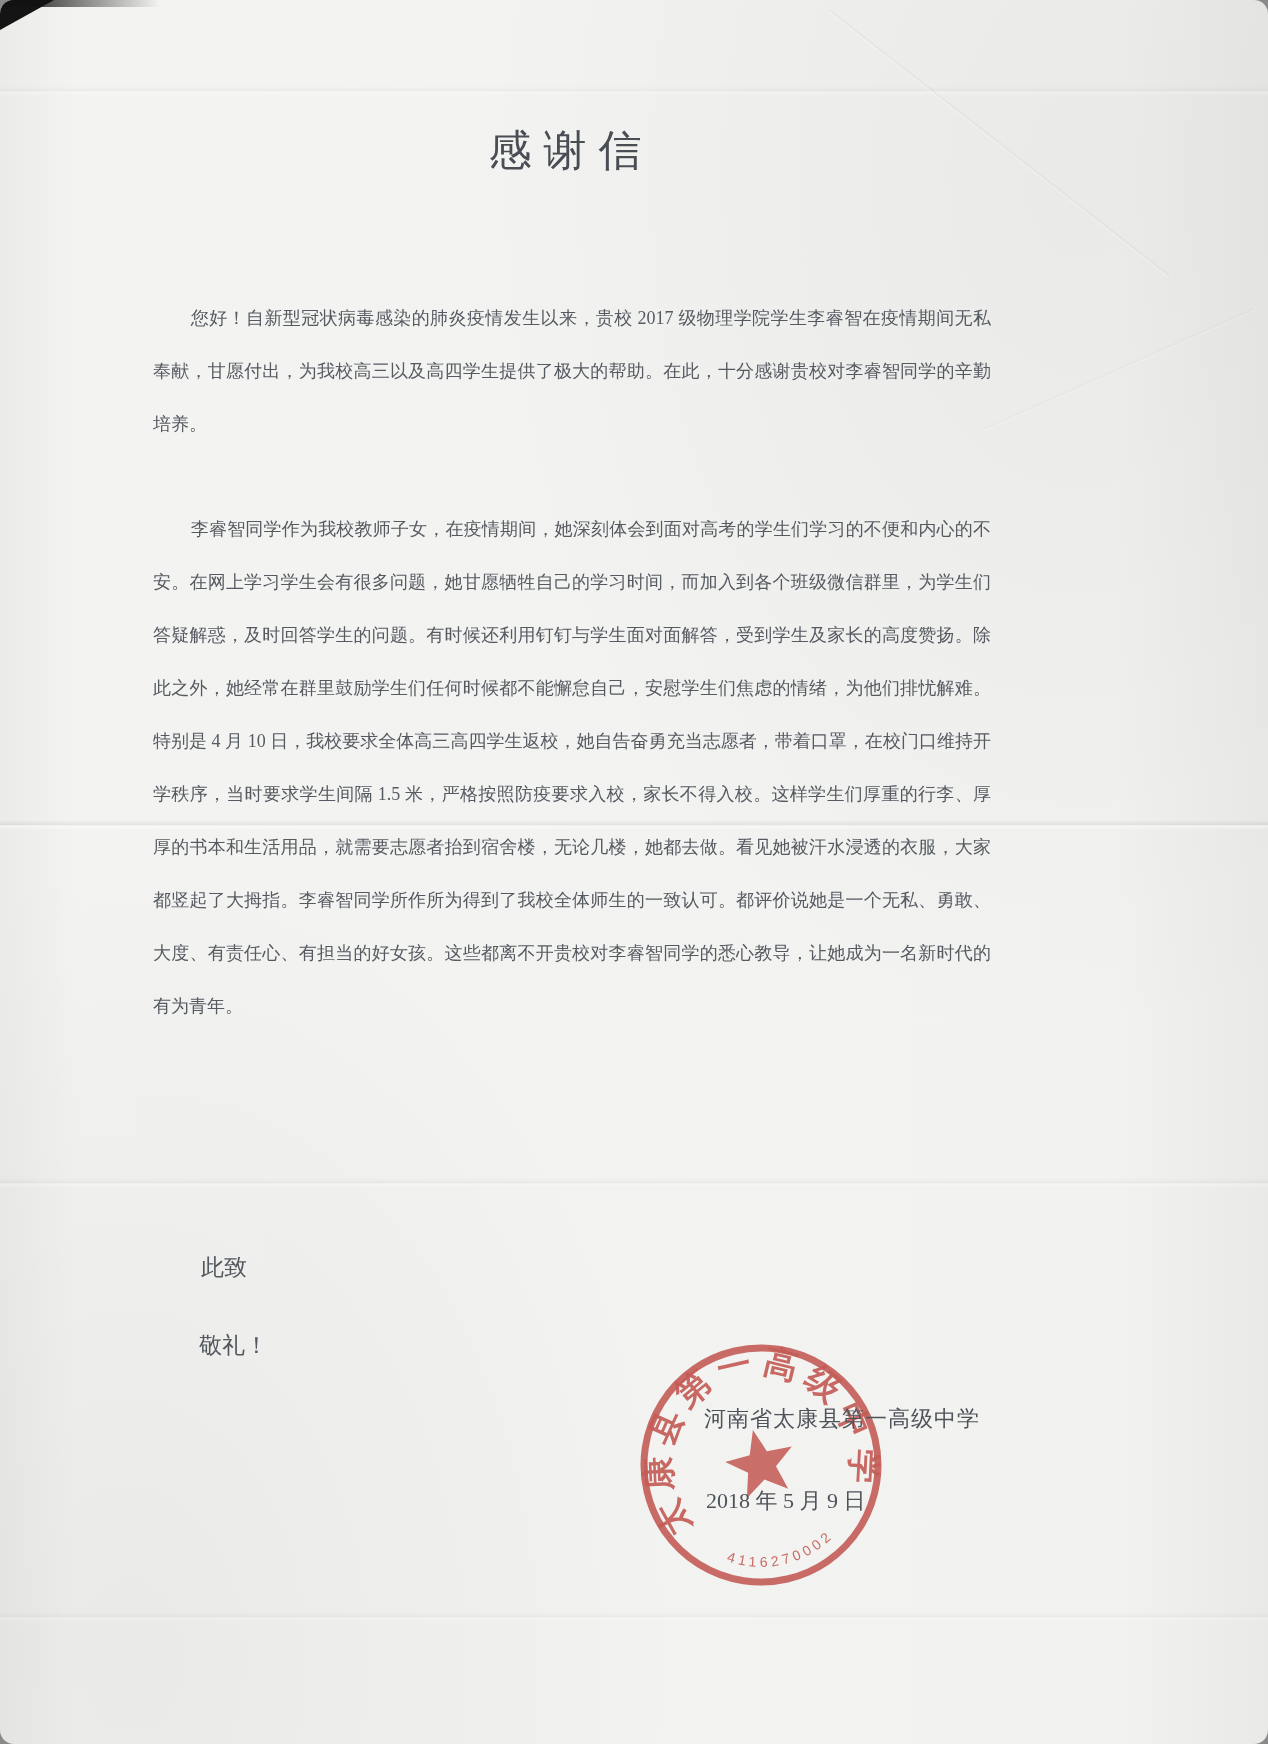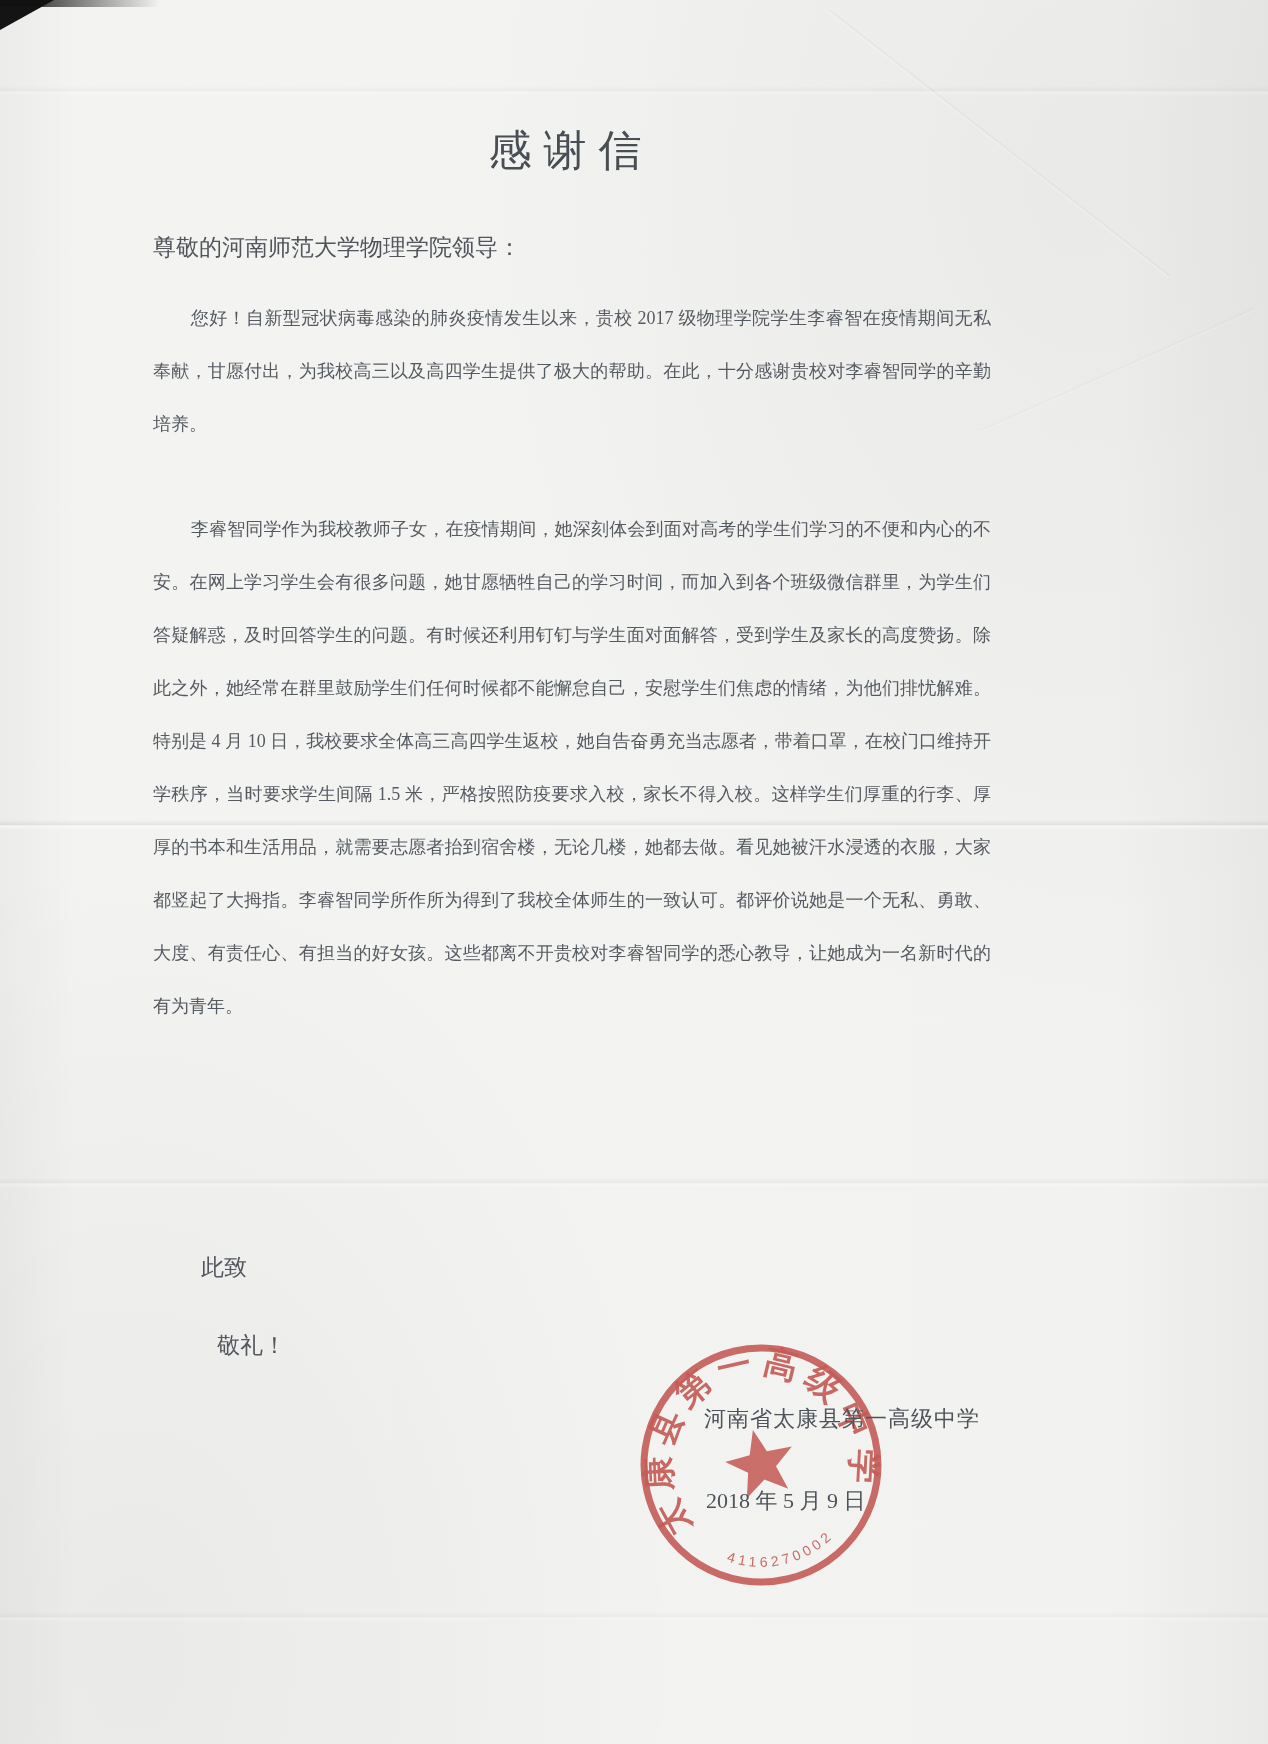--- a/index.html
+++ b/index.html
@@ -8,20 +8,21 @@
     width:1268px;height:1744px;
     margin:0 auto;
     background:
       radial-gradient(ellipse at 85% 10%, rgba(0,0,0,0.035), rgba(0,0,0,0) 40%),
       radial-gradient(ellipse at 10% 95%, rgba(0,0,0,0.04), rgba(0,0,0,0) 35%),
       linear-gradient(90deg, #ebebe9 0%, #f3f3f1 6%, #f2f2f0 88%, #e9e9e7 100%),
       #f1f1ef;
     overflow:hidden;
     font-family:"Liberation Serif", serif;
     color:#53585e;
+    border-radius:14px;
   }
   .crease{position:absolute;pointer-events:none;}
   .crease.h{left:0;width:100%;height:10px;
     background:linear-gradient(to bottom, rgba(0,0,0,0) 0%, rgba(0,0,0,0.06) 45%, rgba(255,255,255,0.5) 60%, rgba(0,0,0,0) 100%);}
   .crease.d{height:3px;background:linear-gradient(to bottom, rgba(0,0,0,0.05), rgba(255,255,255,0.4));transform-origin:left center;}
   .scan-corner{position:absolute;left:0;top:0;width:54px;height:30px;
     background:#141414;clip-path:polygon(0 0, 100% 0, 0 100%);}
   .scan-edge{position:absolute;left:0;top:0;width:160px;height:7px;background:linear-gradient(90deg,#111 0%, rgba(17,17,17,0) 100%);}
   .title{
     position:absolute;left:153px;top:122px;width:836px;
@@ -30,21 +31,21 @@
   }
   .salutation{position:absolute;left:153px;top:232px;font-size:23px;color:#51565c;}
   .body-block{
     position:absolute;left:153px;top:292px;width:838px;
     font-size:18px;line-height:53px;text-align:justify;
     color:#555a61;
   }
   .body-block p{margin:0 0 52px 0;text-indent:2.1em;}
   .body-block p.wide-indent{text-indent:3.6em;}
   .closing-cizhi{position:absolute;left:201px;top:1252px;font-size:23px;}
-  .closing-jingli{position:absolute;left:217px;top:1330px;font-size:23px;}
+  .closing-jingli{position:absolute;left:199px;top:1330px;font-size:23px;}
   .signature{position:absolute;left:704px;top:1404px;font-size:22px;letter-spacing:1px;color:#4e535a;}
   .date{position:absolute;left:706px;top:1486px;font-size:22px;color:#4e535a;}
   .seal{position:absolute;left:630px;top:1334px;width:262px;height:262px;
     opacity:0.88;transform:rotate(-13deg);mix-blend-mode:multiply;}
 </style>
 </head>
 <body>
 
 <div class="page">
 
@@ -52,21 +53,20 @@
   <div class="scan-edge"></div>
   <div class="crease h" style="top:86px;opacity:.5;"></div>
   <div class="crease h" style="top:820px;"></div>
   <div class="crease h" style="top:1178px;opacity:.6;"></div>
   <div class="crease h" style="top:1612px;opacity:.5;"></div>
   <div class="crease d" style="left:830px;top:10px;width:430px;transform:rotate(38deg);"></div>
   <div class="crease d" style="left:980px;top:430px;width:300px;transform:rotate(-24deg);opacity:.6;"></div>
 
   <div class="title">感谢信</div>
 
-  <div class="salutation">尊敬的河南师范大学物理学院领导：</div>
 
   <div class="body-block">
     <p>您好！自新型冠状病毒感染的肺炎疫情发生以来，贵校 2017 级物理学院学生李睿智在疫情期间无私奉献，甘愿付出，为我校高三以及高四学生提供了极大的帮助。在此，十分感谢贵校对李睿智同学的辛勤培养。</p>
     <p>李睿智同学作为我校教师子女，在疫情期间，她深刻体会到面对高考的学生们学习的不便和内心的不安。在网上学习学生会有很多问题，她甘愿牺牲自己的学习时间，而加入到各个班级微信群里，为学生们答疑解惑，及时回答学生的问题。有时候还利用钉钉与学生面对面解答，受到学生及家长的高度赞扬。除此之外，她经常在群里鼓励学生们任何时候都不能懈怠自己，安慰学生们焦虑的情绪，为他们排忧解难。特别是 4 月 10 日，我校要求全体高三高四学生返校，她自告奋勇充当志愿者，带着口罩，在校门口维持开学秩序，当时要求学生间隔 1.5 米，严格按照防疫要求入校，家长不得入校。这样学生们厚重的行李、厚厚的书本和生活用品，就需要志愿者抬到宿舍楼，无论几楼，她都去做。看见她被汗水浸透的衣服，大家都竖起了大拇指。李睿智同学所作所为得到了我校全体师生的一致认可。都评价说她是一个无私、勇敢、大度、有责任心、有担当的好女孩。这些都离不开贵校对李睿智同学的悉心教导，让她成为一名新时代的有为青年。</p>
   </div>
 
   <div class="closing-cizhi">此致</div>
   <div class="closing-jingli">敬礼！</div>
 
   <svg class="seal" viewBox="-131 -131 262 262">

